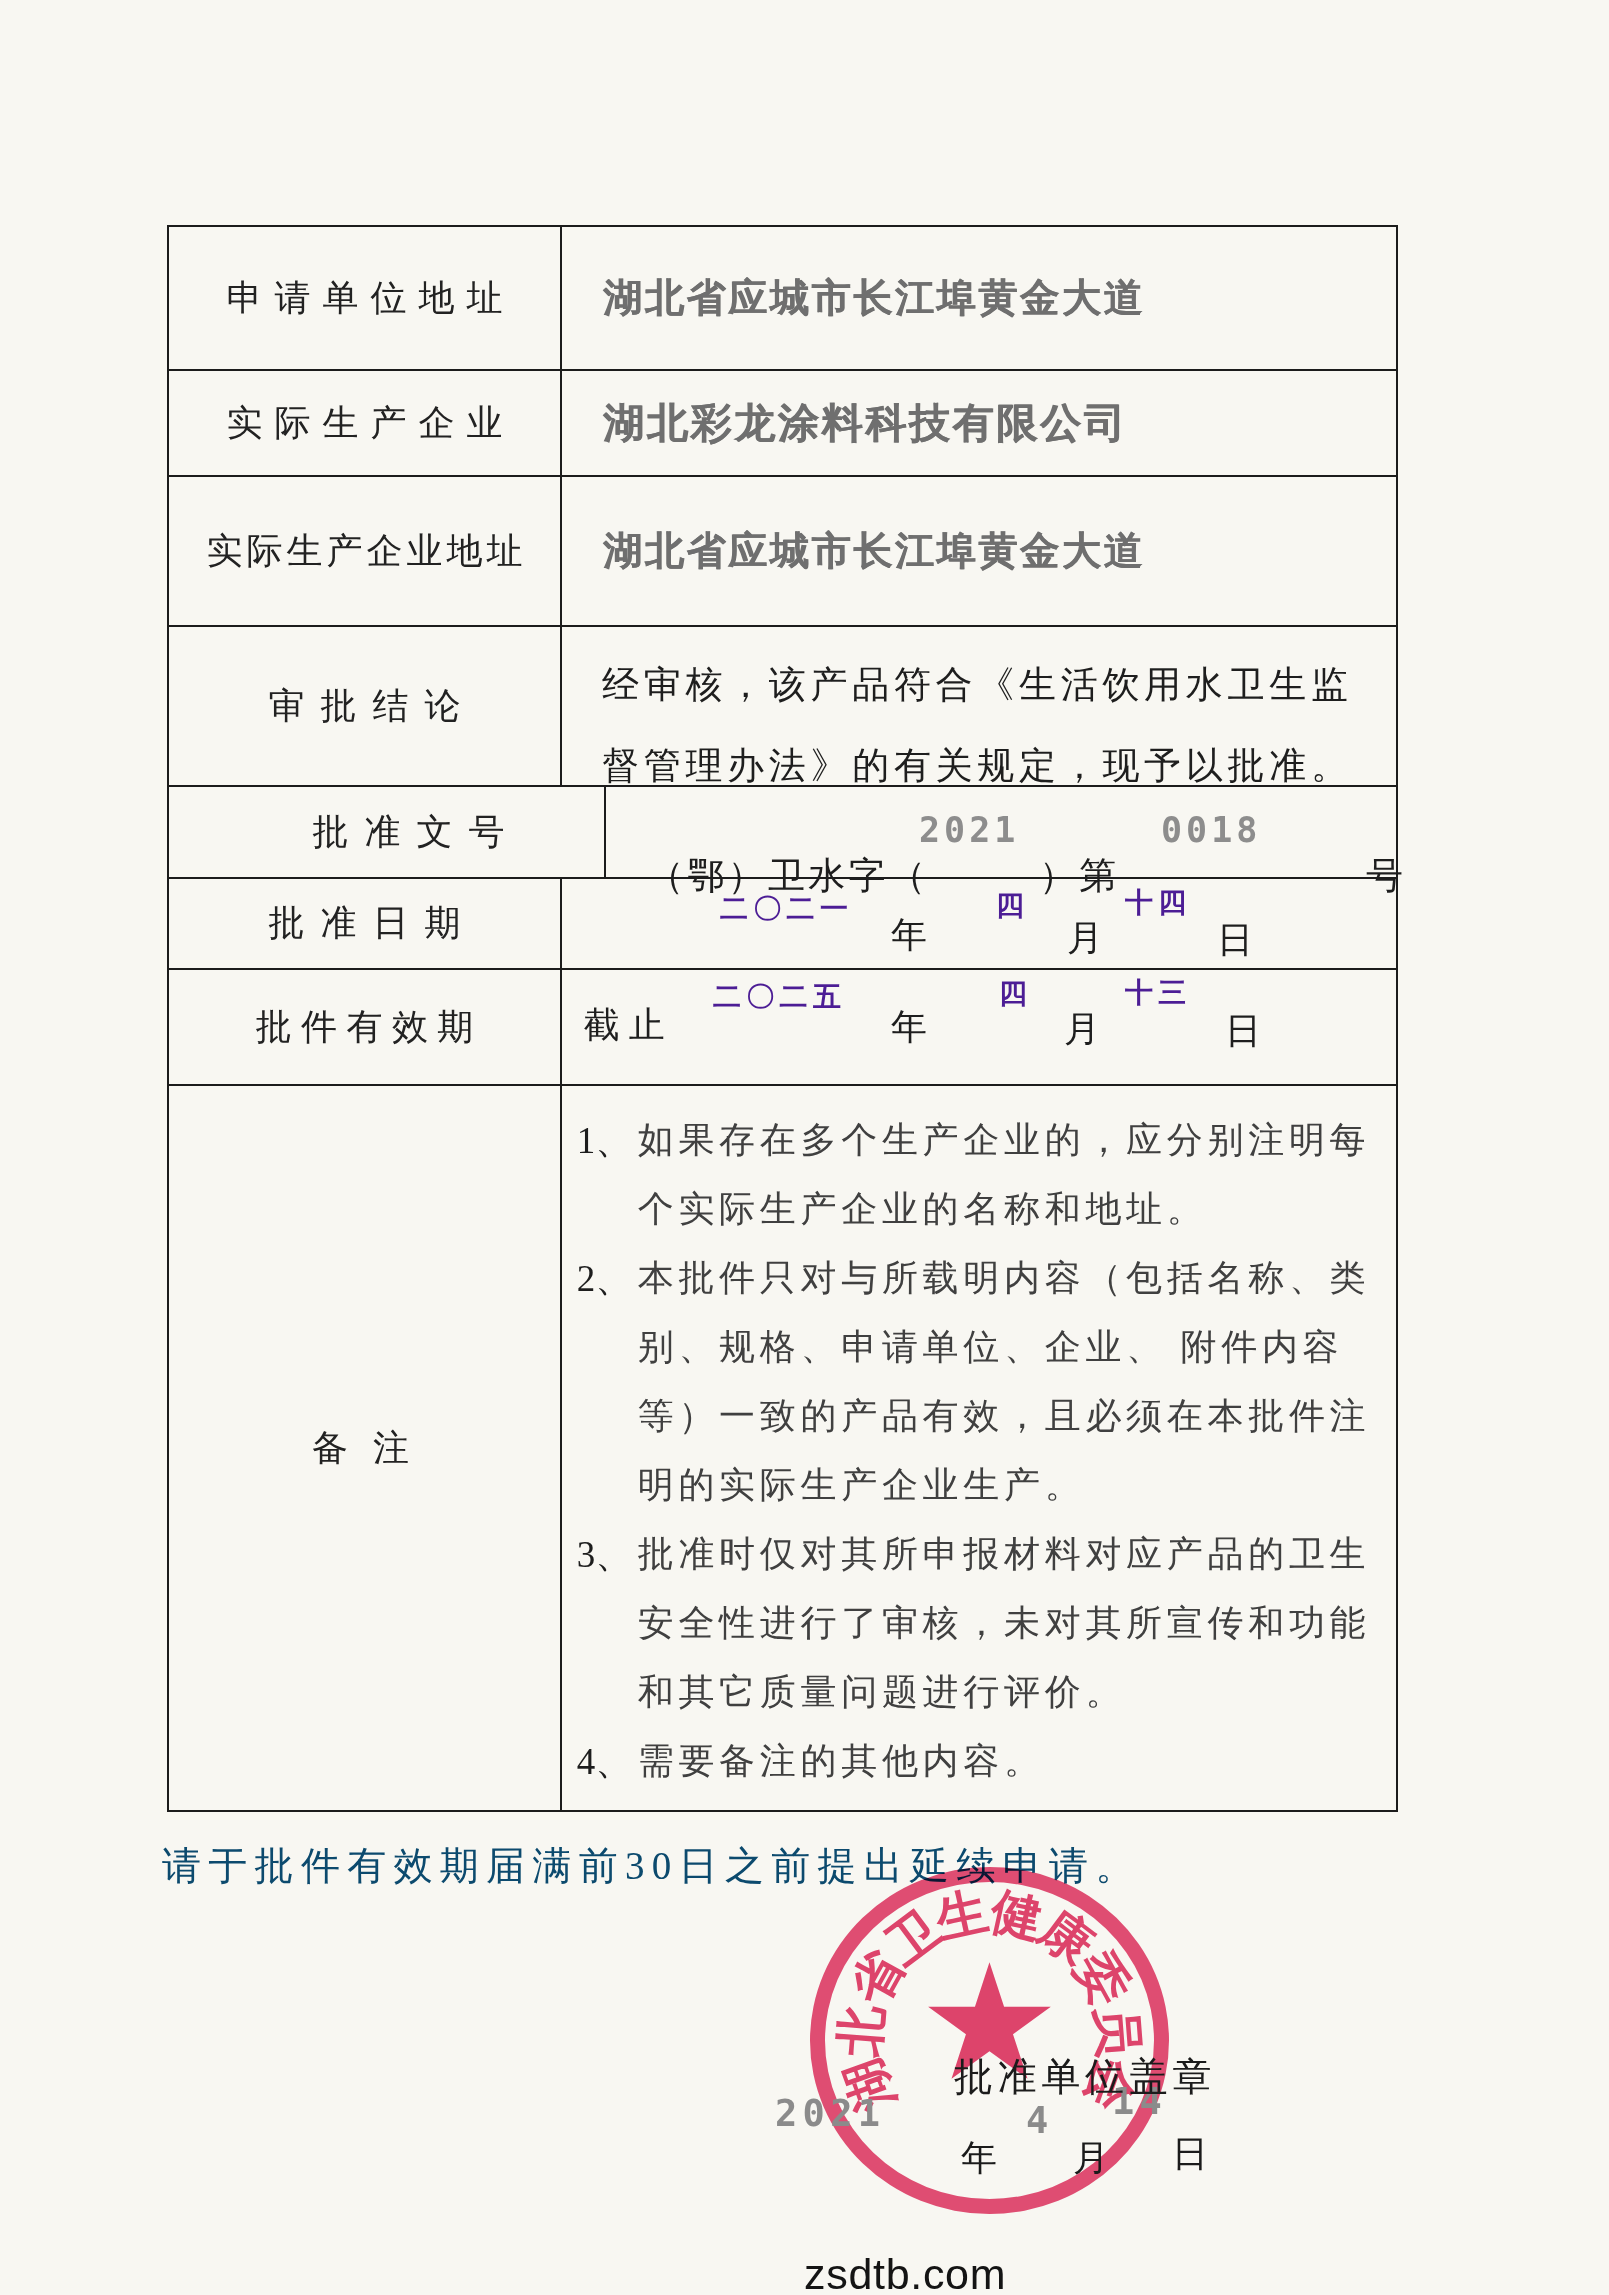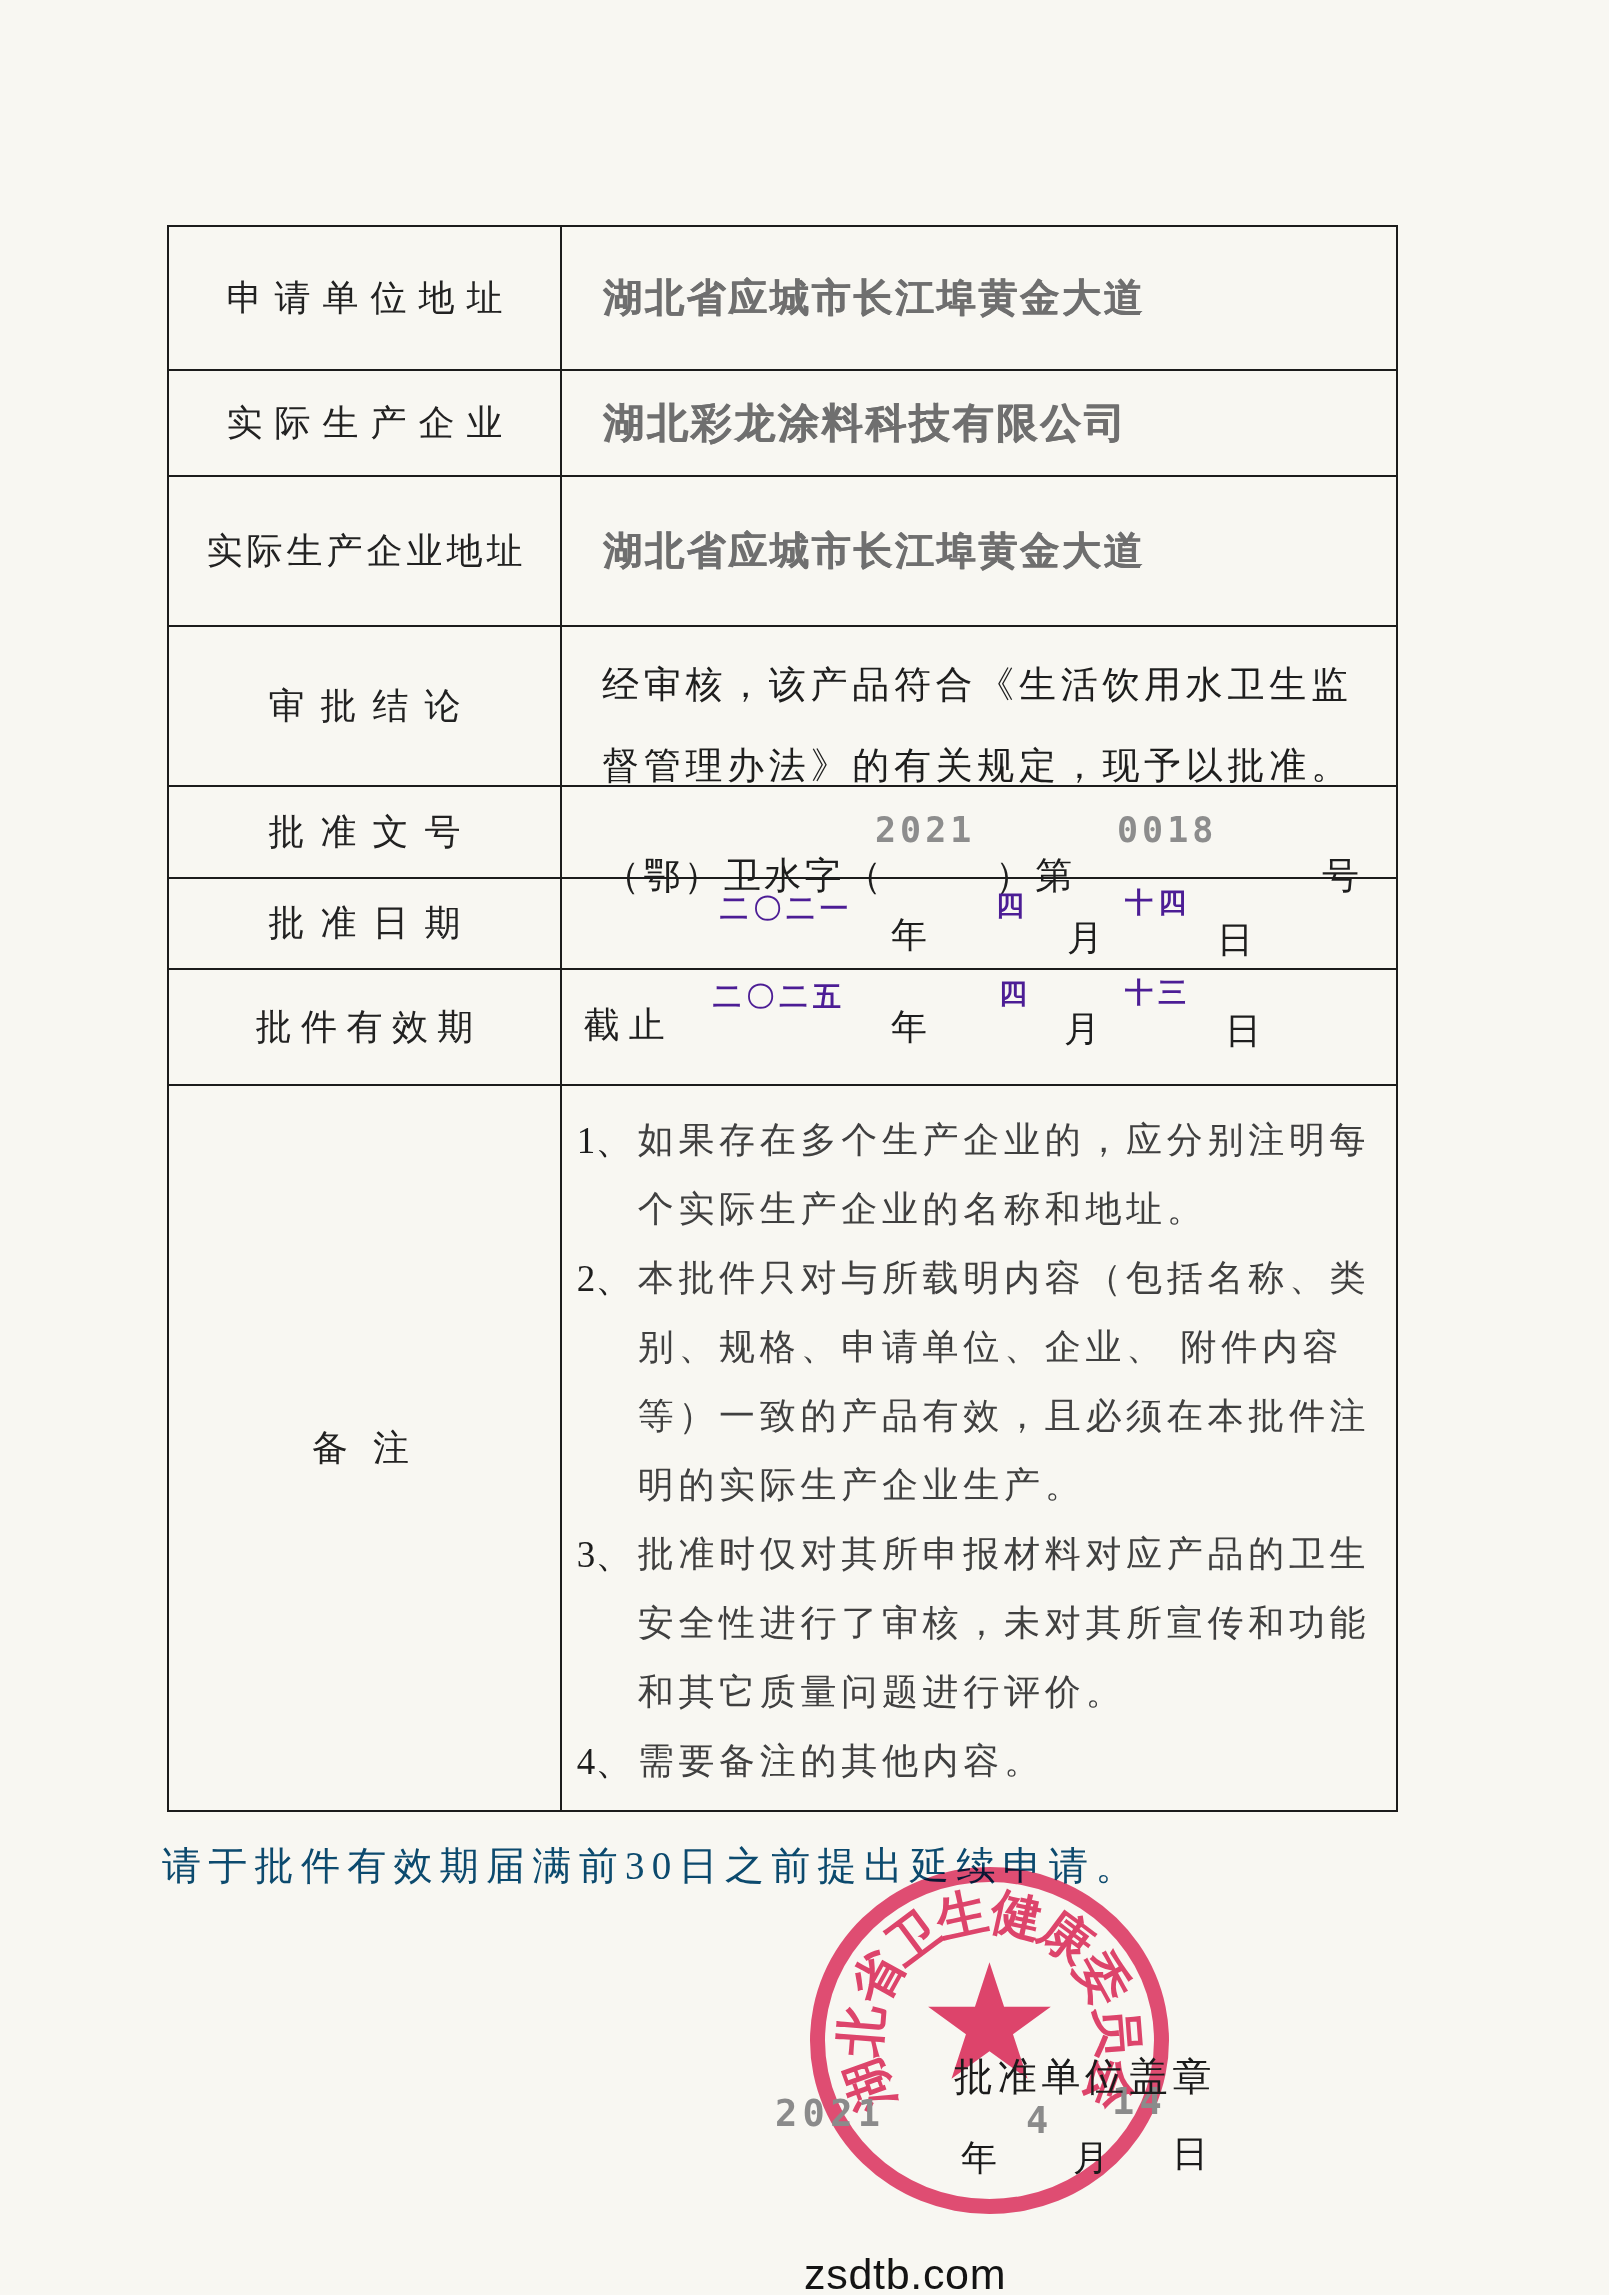--- a/index.html
+++ b/index.html
@@ -21,21 +21,21 @@
   
   .doc-table{
     position:absolute;left:167px;top:225px;width:1231px;height:1587px;
     border:2.7px solid #1c1c1c;
     display:flex;flex-direction:column;
     background:transparent;
   }
   .trow{display:flex;border-bottom:2.7px solid #1c1c1c;}
   .trow.last{border-bottom:none;flex:1;}
   .r1{height:144px;} .r2{height:106px;} .r3{height:150px;} .r4{height:160px;}
-  .r5{height:92px;} .r6{height:91px;} .r7{height:116px;}
+  .r5{height:92px;padding-left:44px;} .r6{height:91px;} .r7{height:116px;}
   .lcell{
     width:393px;flex:0 0 393px;border-right:2.7px solid #1c1c1c;
     display:flex;align-items:center;justify-content:center;
     font-size:36px;color:#222;text-align:center;
   }
   .ls6{letter-spacing:12px;text-indent:12px;}
   .ls8{letter-spacing:4px;text-indent:4px;}
   .ls4{letter-spacing:16px;text-indent:16px;}
   .ls5{letter-spacing:9.4px;text-indent:9.4px;}
   .vcell{flex:1;position:relative;display:flex;align-items:center;}

